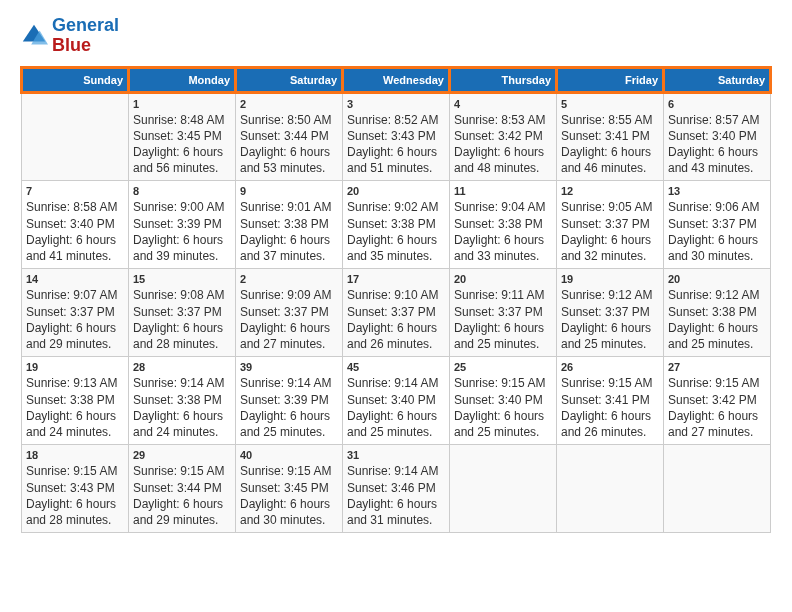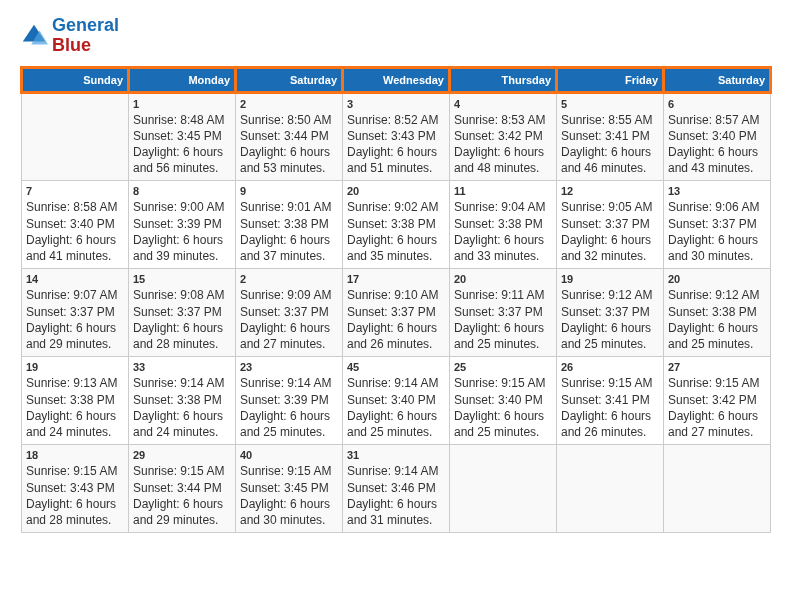--- a/index.html
+++ b/index.html
@@ -215,25 +215,25 @@
             <span class="day-number">20</span>
             <div class="day-info">Sunrise: 9:12 AM<br>Sunset: 3:38 PM<br>Daylight: 6 hours<br>and 25 minutes.</div>
           </td>
         </tr>
         <tr>
           <td>
             <span class="day-number">19</span>
             <div class="day-info">Sunrise: 9:13 AM<br>Sunset: 3:38 PM<br>Daylight: 6 hours<br>and 24 minutes.</div>
           </td>
           <td>
-            <span class="day-number">33</span>
+            <span class="day-number">28</span>
             <div class="day-info">Sunrise: 9:14 AM<br>Sunset: 3:38 PM<br>Daylight: 6 hours<br>and 24 minutes.</div>
           </td>
           <td>
-            <span class="day-number">23</span>
+            <span class="day-number">39</span>
             <div class="day-info">Sunrise: 9:14 AM<br>Sunset: 3:39 PM<br>Daylight: 6 hours<br>and 25 minutes.</div>
           </td>
           <td>
             <span class="day-number">45</span>
             <div class="day-info">Sunrise: 9:14 AM<br>Sunset: 3:40 PM<br>Daylight: 6 hours<br>and 25 minutes.</div>
           </td>
           <td>
             <span class="day-number">25</span>
             <div class="day-info">Sunrise: 9:15 AM<br>Sunset: 3:40 PM<br>Daylight: 6 hours<br>and 25 minutes.</div>
           </td>

